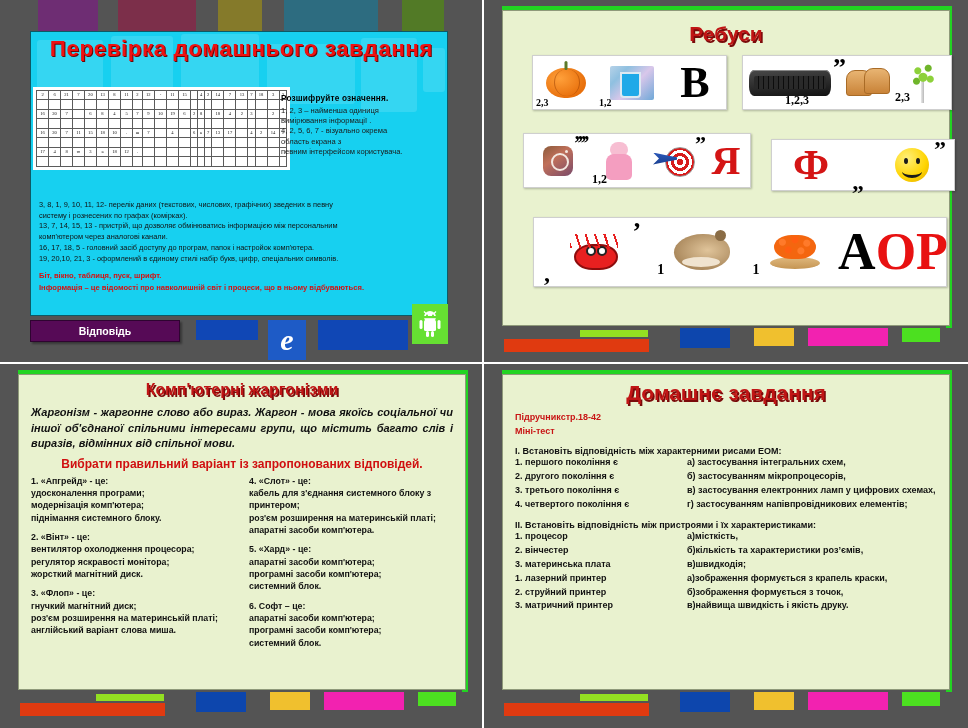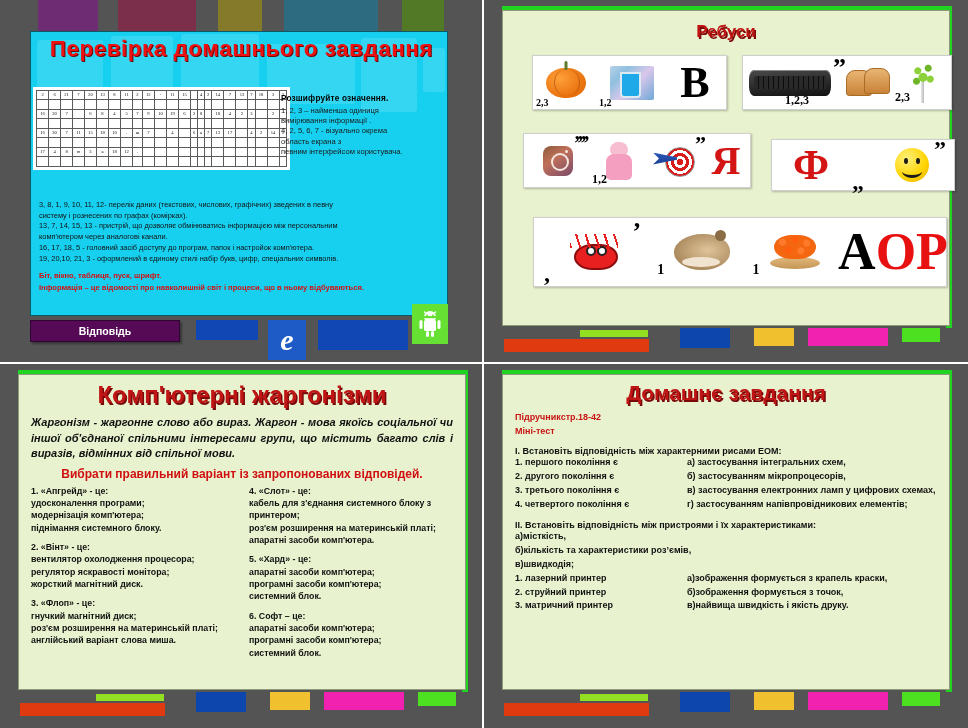--- a/index.html
+++ b/index.html
@@ -464,21 +464,21 @@
         <line x1="6" y1="1.5" x2="8.5" y2="4" stroke="#fff" stroke-width="1.2"></line>
         <line x1="18" y1="1.5" x2="15.5" y2="4" stroke="#fff" stroke-width="1.2"></line>
       </svg>
     </div>
   </div>
 
   <div class="slide c2 r1">
     <div class="lt-greenbar" style="left:18px;top:6px;width:450px;height:6px;"></div>
     <div class="lt-greenbar" style="left:462px;top:6px;width:6px;height:322px;"></div>
     <div class="lt-panel">
-      <div class="lt-title" style="font-size:17px;margin-top:11px;">Ребуси</div>
+      <div class="lt-title" style="font-size:21px;margin-top:11px;">Ребуси</div>
 
       <div class="reb" style="left:29px;top:44px;width:195px;height:55px;">
         <div class="cell" style="width:66px;">
           <div class="pumpkin"></div>
           <span class="num" style="left:3px;bottom:1px;font-size:10px;">2,3</span>
         </div>
         <div class="cell" style="width:66px;">
           <div class="beaker"></div>
           <span class="num" style="left:0px;bottom:1px;font-size:10px;">1,2</span>
         </div>
@@ -572,21 +572,21 @@
       <i style="left:270px;top:328px;width:40px;height:18px;background:#f0c02e;"></i>
       <i style="left:324px;top:328px;width:80px;height:18px;background:#f222b0;"></i>
       <i style="left:418px;top:328px;width:38px;height:14px;background:#4ce020;"></i>
     </div>
   </div>
 
   <div class="slide c1 r2">
     <div class="lt-greenbar" style="left:18px;top:6px;width:450px;height:6px;"></div>
     <div class="lt-greenbar" style="left:462px;top:6px;width:6px;height:322px;"></div>
     <div class="lt-panel" style="padding:6px 12px 0 12px;">
-      <div class="lt-title" style="font-size:24px;margin-bottom:6px;">Комп'ютерні жаргонізми</div>
+      <div class="lt-title" style="font-size:16px;margin-bottom:6px;">Комп'ютерні жаргонізми</div>
       <div class="s3-def">
         <b>Жаргонізм</b><span id="s3-def-rest"> - жаргонне слово або вираз. Жаргон - мова якоїсь соціальної чи іншої об'єднаної спільними інтересами групи, що містить багато слів і виразів, відмінних від спільної мови.</span>
       </div>
       <div class="s3-pick">Вибрати  правильний  варіант із запропонованих  відповідей.</div>
       <div class="s3-cols">
         <div class="s3-col" id="s3-left">
             <div class="s3-q">
               <div>1. «Апгрейд» - це:</div>
               <div>удосконалення програми;</div>
               <div>модернізація  комп'ютера;</div>
@@ -655,20 +655,25 @@
             </div>
             <div class="s4-right">
               <div>а)    застосування інтегральних схем,</div>
               <div>б)   застосуванням мікропроцесорів,</div>
               <div>в)   застосування електронних ламп у цифрових схемах,</div>
               <div>г)    застосуванням напівпровідникових елементів;</div>
             </div>
           </div>
           <div class="s4-h">II. Встановіть відповідність між пристроями і їх характеристиками:</div>
           <div class="s4-row">
+            <div class="s4-left">
+              <div>1.  процесор</div>
+              <div>2. вінчестер</div>
+              <div>3. материнська плата</div>
+            </div>
             <div class="s4-right">
               <div>а)місткість,</div>
               <div>б)кількість та характеристики роз’ємів,</div>
               <div>в)швидкодія;</div>
             </div>
           </div>
           <div class="s4-row">
             <div class="s4-left">
               <div>1.  лазерний принтер</div>
               <div>2. струйний принтер</div>

